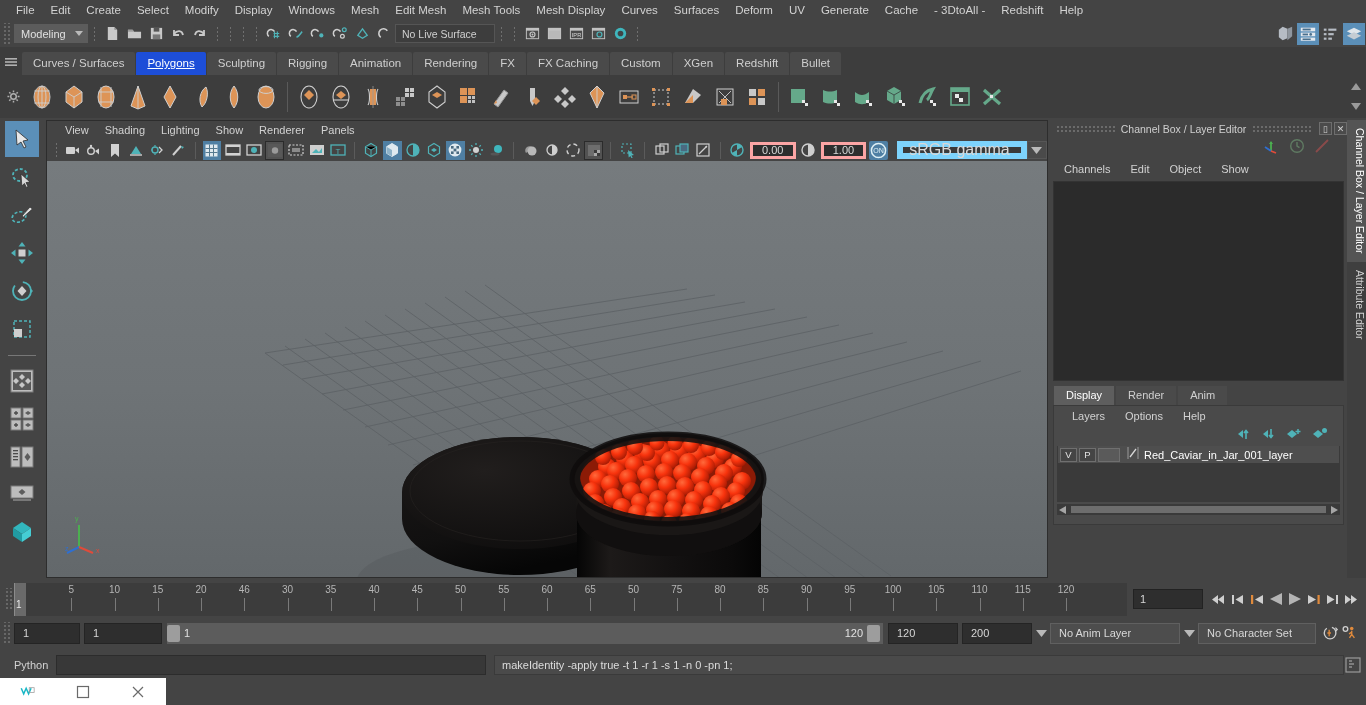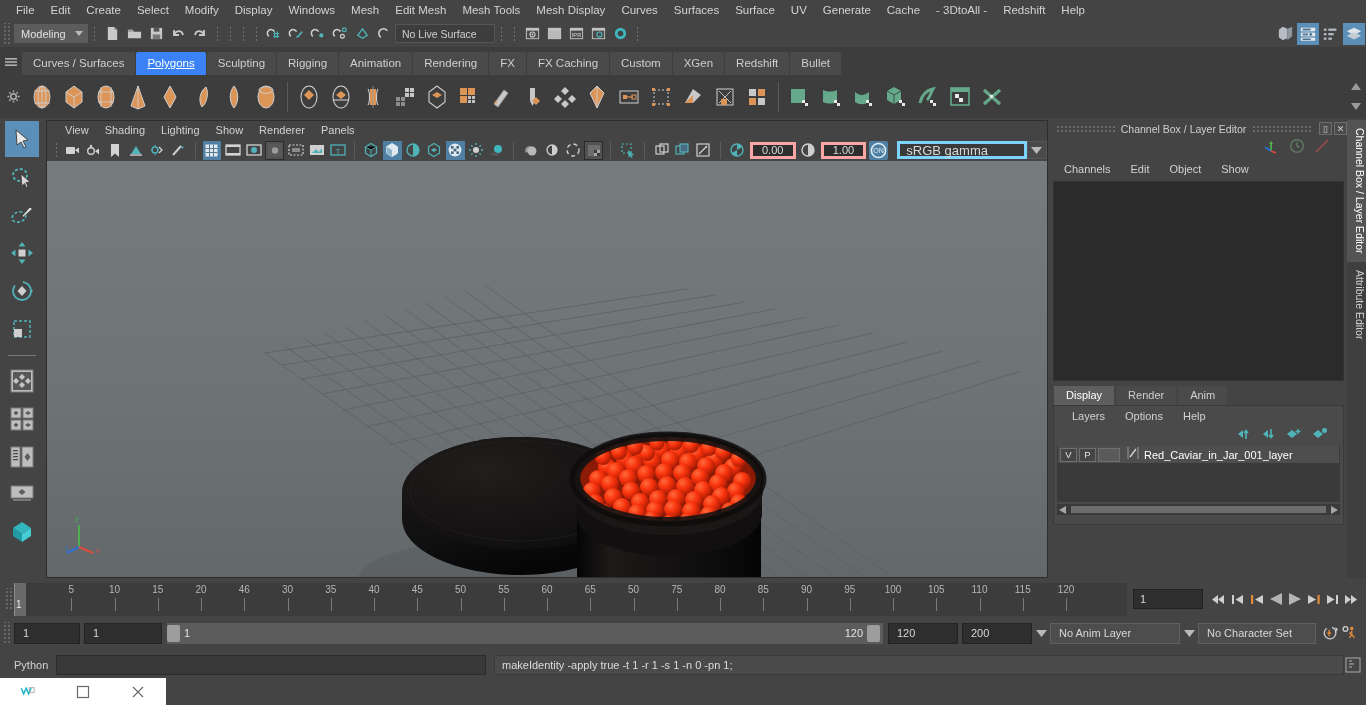--- a/index.html
+++ b/index.html
@@ -32,21 +32,21 @@
   .ticon svg{ display:block; }
   .livesurf{ width:100px;height:19px;background:#3d3d3d;border:1px solid #555;
     font-size:10.5px;color:#cfcfcf;display:flex;align-items:center;padding-left:6px;}
 
   
   #shelftabs{ position:absolute; left:0; top:47px; width:1366px; height:28px;
     background:#3d3d3d; display:flex; align-items:flex-end; }
   .shelfham{ width:22px;height:26px;display:flex;align-items:center;justify-content:center;}
   .stab{ height:23px; padding:0 11px; font-size:11.5px; color:#cfcfcf; line-height:23px;
     background:#4a4a4a; margin-right:1px; border-top-left-radius:2px;border-top-right-radius:2px;}
-  .stab.active{ background:#3b82f6; color:#ffffff;text-decoration:underline; }
+  .stab.active{ background:#1d4ed8; color:#ffffff;text-decoration:underline; }
 
   
   #shelfrow{ position:absolute; left:0; top:75px; width:1366px; height:43px;
     background:#3d3d3d; display:flex; align-items:center; }
   #shelfrow .gear{ width:26px; height:43px; display:flex; align-items:center; justify-content:center;}
   .shicon{ width:32px;height:34px; display:flex;align-items:center;justify-content:center; }
   .vbar{ width:1px;height:30px;background:#5a5a5a;margin:0 5px;}
   #shelfscroll{ position:absolute; right:2px; top:76px; width:16px; height:40px;
     display:flex; flex-direction:column; align-items:center; justify-content:space-around;}
 
@@ -61,22 +61,22 @@
   #vpwrap{ position:absolute; left:46px; top:120px; width:1002px; height:458px;
     border:1px solid #2d2d2d; background:#3d3d3d; }
   #vpmenu{ height:18px; display:flex; align-items:center; padding-left:10px; background:#444444;}
   #vpmenu .vmi{ font-size:11px;color:#d2d2d2;padding:0 8px;line-height:18px;}
   #vptools{ height:22px; background:#444444; display:flex; align-items:center; padding-left:3px;}
   .vti{ width:19px;height:19px;display:flex;align-items:center;justify-content:center;margin:0 1px;}
   .vti.on{ background:#4f7fa3; }
   .vti.box{ border:1px solid #2b2b2b; background:#525252;}
   .numfield{ width:46px;height:17px;background:#2e2e2e;border:3px solid #fca5a5;
     font-size:11px;color:#d8d8d8;display:flex;align-items:center;justify-content:center;margin:0 2px;}
-  .gammafield{ width:130px;height:18px;background:#3a3a3a;border:3px solid #7dd3fc;
-    font-size:13px;color:#d8d8d8;display:flex;align-items:center;padding-left:6px;margin-left:8px;}
+  .gammafield{ width:130px;height:18px;background:#3a3a3a;border:6px solid #7dd3fc;
+    font-size:16px;color:#d8d8d8;display:flex;align-items:center;padding-left:6px;margin-left:8px;}
   #gammaarw{ width:20px;height:18px;display:flex;align-items:center;justify-content:center;
     background:#4a4a4a;border:1px solid #565656;}
   #viewport{ position:relative; width:1000px; height:416px; overflow:hidden;
     background:#6f7477; }
   #camlabel{ position:absolute; bottom:10px; left:0; width:100%; text-align:center;
     font-size:10.5px; font-weight:bold; color:#dcdcdc; }
   #axisgiz{ position:absolute; left:18px; bottom:22px; width:46px; height:48px;}
 
   
   #rightpanel{ position:absolute; left:1050px; top:120px; width:297px; height:458px;
@@ -170,21 +170,21 @@
   <span class="mi">Select</span>
   <span class="mi">Modify</span>
   <span class="mi">Display</span>
   <span class="mi">Windows</span>
   <span class="mi">Mesh</span>
   <span class="mi">Edit Mesh</span>
   <span class="mi">Mesh Tools</span>
   <span class="mi">Mesh Display</span>
   <span class="mi">Curves</span>
   <span class="mi">Surfaces</span>
-  <span class="mi">Surface</span>
+  <span class="mi">Deform</span>
   <span class="mi">UV</span>
   <span class="mi">Generate</span>
   <span class="mi">Cache</span>
   <span class="mi">- 3DtoAll -</span>
   <span class="mi">Redshift</span>
   <span class="mi">Help</span>
 </div>
 
 <div id="statusbar">
   <div class="gripdots"></div>

